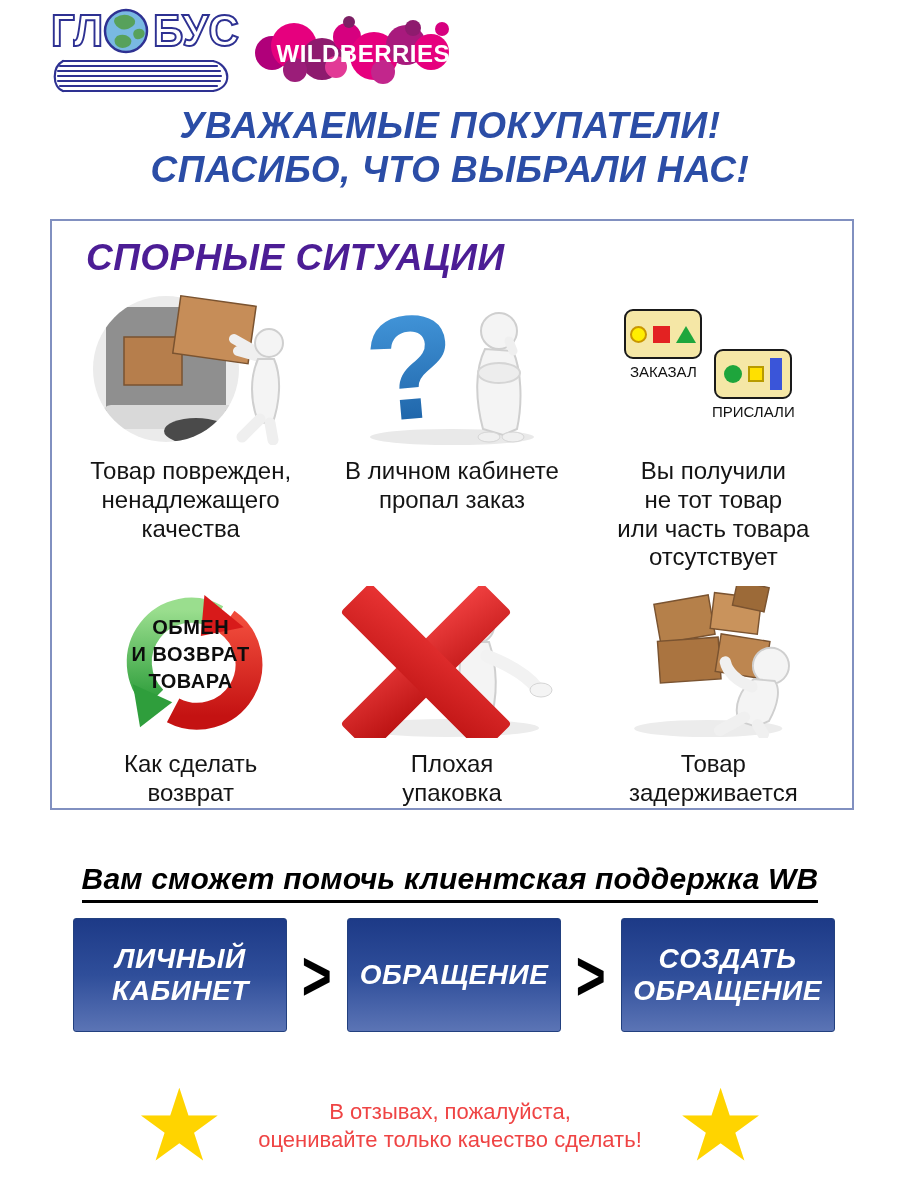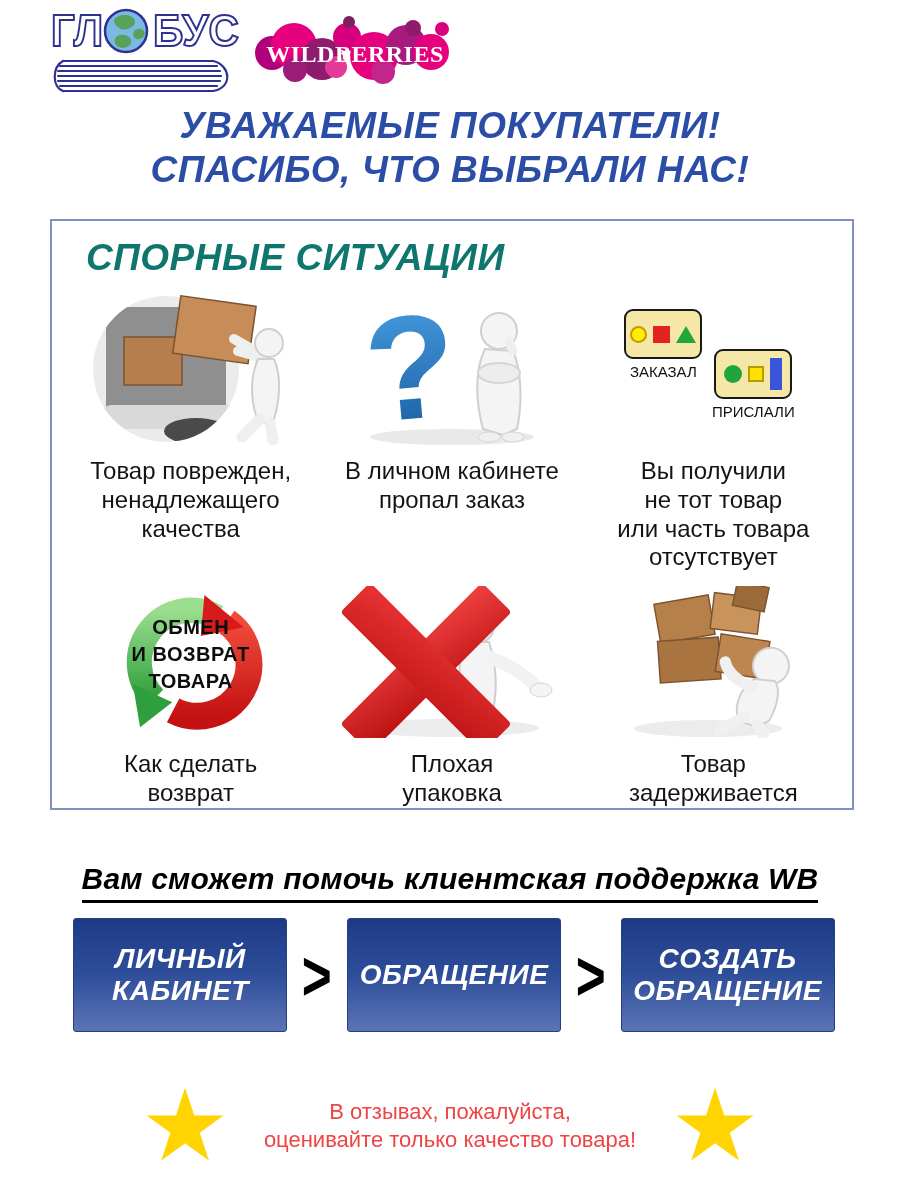--- a/index.html
+++ b/index.html
@@ -13,39 +13,39 @@
   .logos { position:absolute; top:6px; left:45px; display:flex; align-items:flex-start; gap:8px; }
   .globus-logo { width:202px; }
   .globus-word text {
     font-family:"Liberation Sans", sans-serif; font-weight:bold; font-size:44px;
     fill:#ffffff; stroke:#2e3192; stroke-width:2;
   }
   .globus-book { display:block; margin-top:-3px; }
   .wb-logo { position:relative; width:198px; height:66px; margin-top:14px; }
   .blob { position:absolute; display:block; border-radius:50%; }
   .wb-text {
-    position:absolute; left:5px; top:22px; width:190px; text-align:center;
-    color:#ffffff; font-weight:bold; font-size:24px; letter-spacing:0.5px; line-height:1;font-family:Liberation Serif, serif;
+    position:absolute; left:5px; top:22px; width:190px; text-align:right;
+    color:#ffffff; font-weight:bold; font-size:24px; letter-spacing:0.5px; line-height:1;
   }
 
   
   .greeting {
     position:absolute; top:104px; left:0; width:100%;
     text-align:center; color:#2b4da6; font-weight:bold; font-style:italic;
     font-size:37px; line-height:1.2; letter-spacing:0.5px;
   }
 
   
   .disputes-box {
     position:absolute; top:219px; left:50px; width:804px; height:591px;
     border:2px solid #8190c0; background:#ffffff;
   }
   .disputes-title {
     margin:16px 0 0 34px; font-size:37px; font-weight:bold; font-style:italic;
-    color:#0f766e; letter-spacing:0.5px;
+    color:#4c1d95; letter-spacing:0.5px;
   }
   .grid {
     display:grid; grid-template-columns:repeat(3,1fr);
     margin-top:14px; padding:0 8px; row-gap:14px;
   }
   .cell { display:flex; flex-direction:column; align-items:center; }
   .icon-area { height:152px; display:flex; align-items:center; justify-content:center; position:relative; }
   .caption {
     margin-top:12px; font-size:24px; line-height:1.2; text-align:center;
     color:#141414; white-space:pre-line;
@@ -338,18 +338,18 @@
     <div class="step-button">ОБРАЩЕНИЕ</div>
     <div class="chevron">&gt;</div>
     <div class="step-button">СОЗДАТЬ
 ОБРАЩЕНИЕ</div>
   </div>
 
   <div class="footer">
     <span class="star">★</span>
     <div class="footer-text">
       <div>В отзывах, пожалуйста,</div>
-      <div>оценивайте только качество товара!</div>
+      <div>оценивайте только качество сделать!</div>
     </div>
     <span class="star">★</span>
   </div>
 
 </div>
 
 </body></html>

